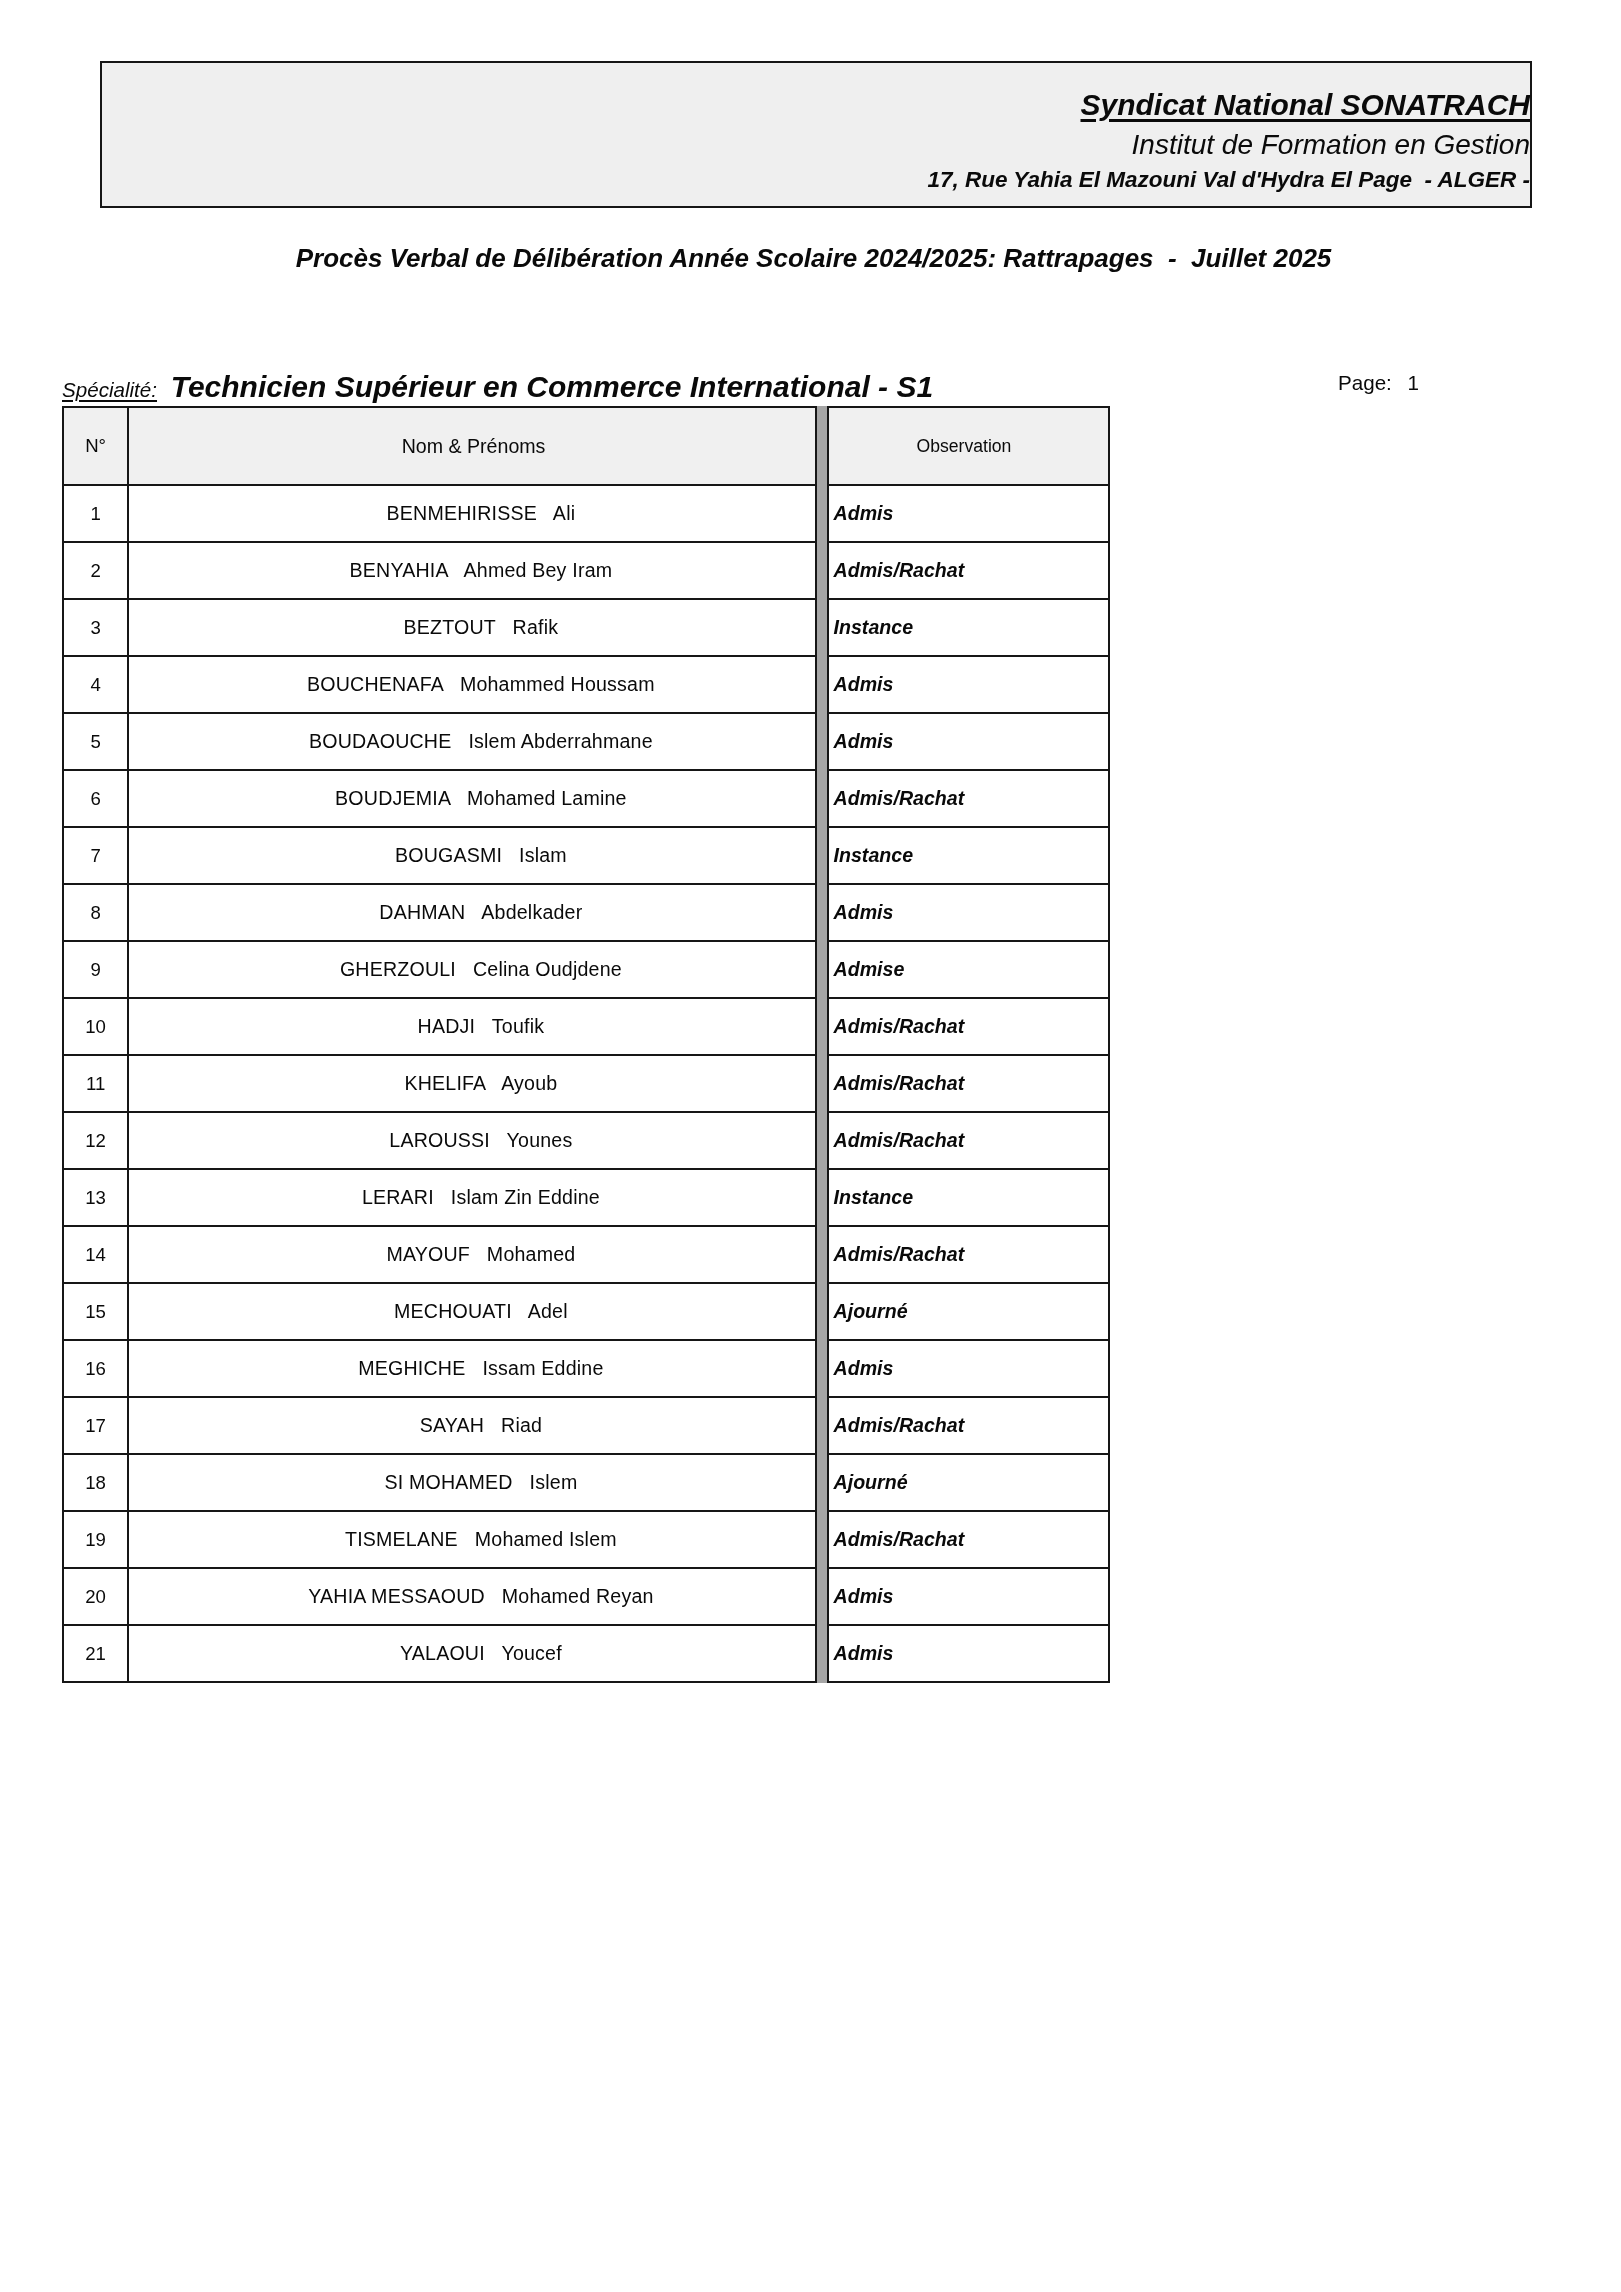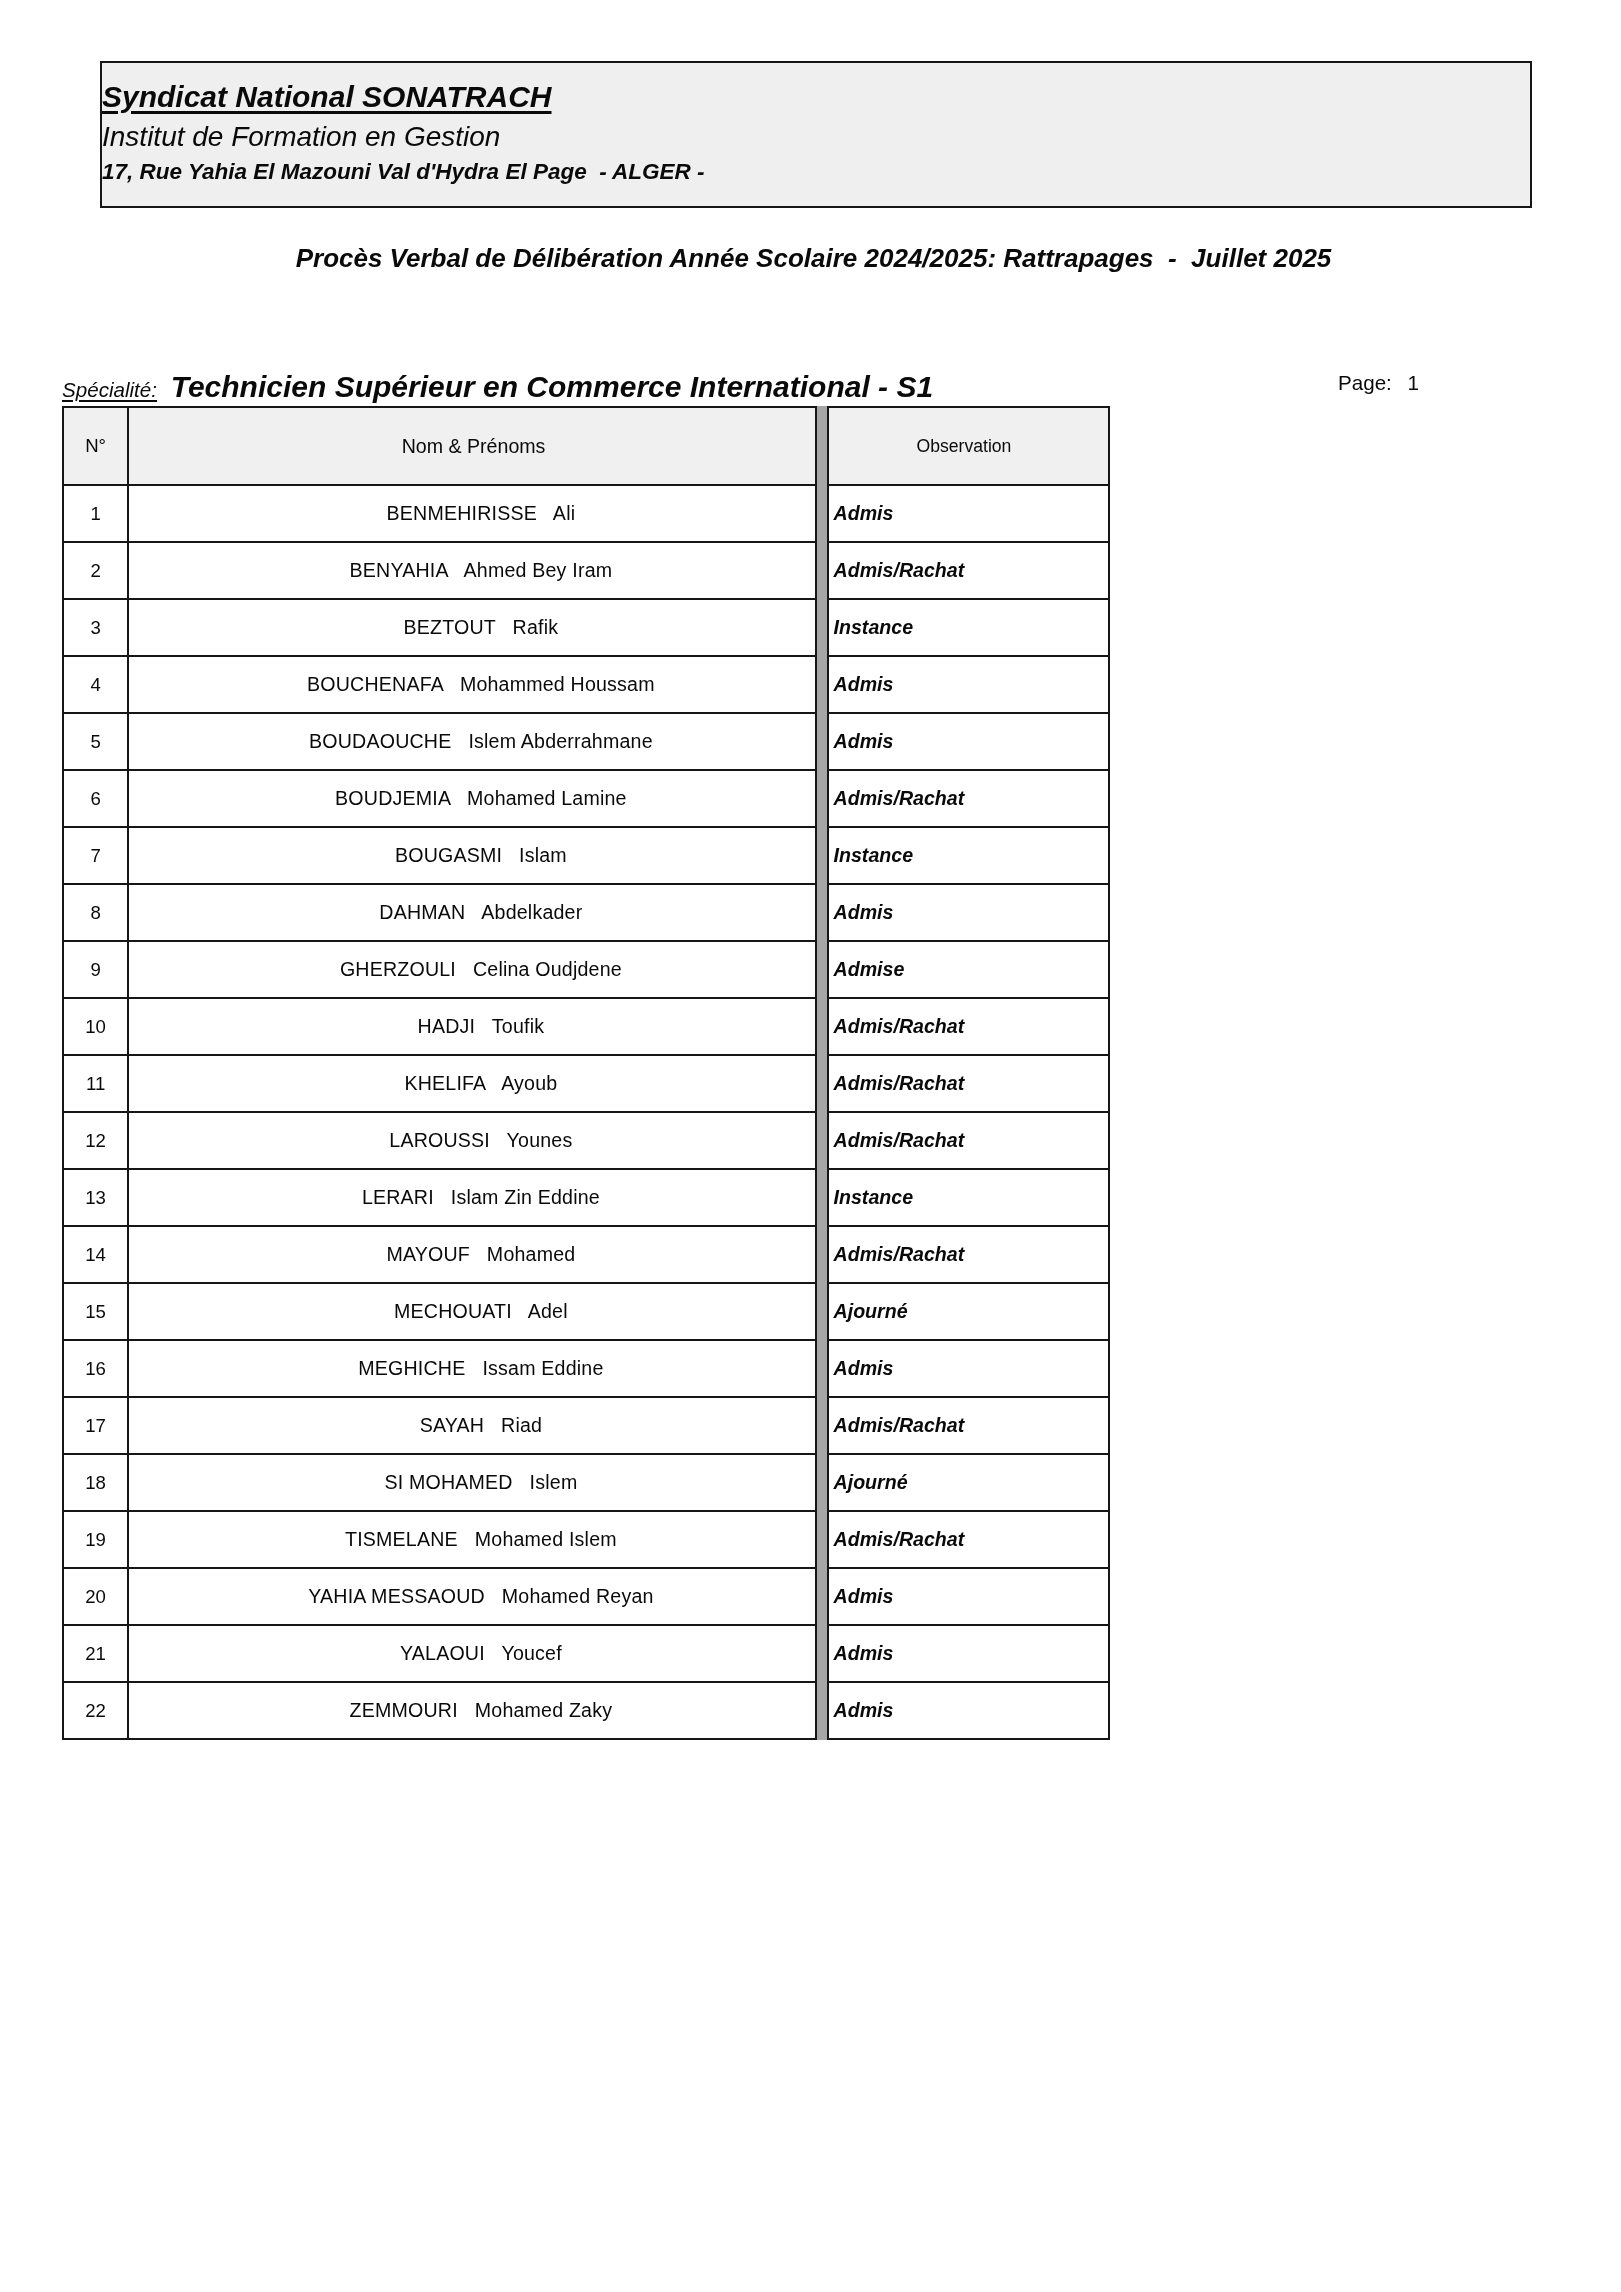--- a/index.html
+++ b/index.html
@@ -15,22 +15,22 @@
     width:1621px;height:2293px;position:relative;
     font-family:"Liberation Sans","DejaVu Sans",sans-serif;
     color:var(--ink);
   }
 
   
   .org-box{
     position:absolute;left:100px;top:61px;width:1432px;height:147px;
     background:var(--box-fill);
     border:2.9px solid var(--border);
-    text-align:left;
-    padding-top:13px;
+    text-align:right;
+    padding-top:21px;
   }
   .org-line1{
     font-size:30px;font-weight:bold;font-style:italic;
     text-decoration:underline;text-underline-offset:3.9px;text-decoration-thickness:2.5px;
     line-height:41px;
   }
   .org-line2{
     font-size:28px;font-style:italic;line-height:39px;
   }
   .org-line3{
@@ -233,22 +233,17 @@
         <tr>
           <td class="c-num">20</td>
           <td class="c-name">YAHIA MESSAOUD   Mohamed Reyan</td>
           <td class="c-obs">Admis</td>
         </tr>
         <tr>
           <td class="c-num">21</td>
           <td class="c-name">YALAOUI   Youcef</td>
           <td class="c-obs">Admis</td>
         </tr>
-        <tr>
-          <td class="c-num">22</td>
-          <td class="c-name">ZEMMOURI   Mohamed Zaky</td>
-          <td class="c-obs">Admis</td>
-        </tr>
       </tbody>
   </table>
   <div class="col-separator"></div>
 </div>
 
 
 </body></html>

